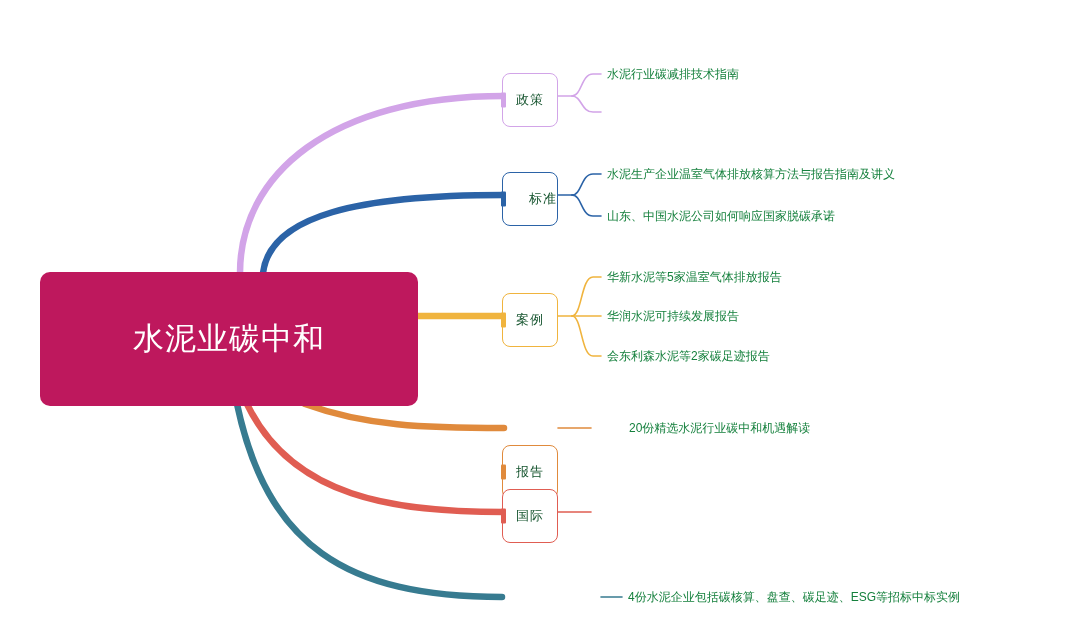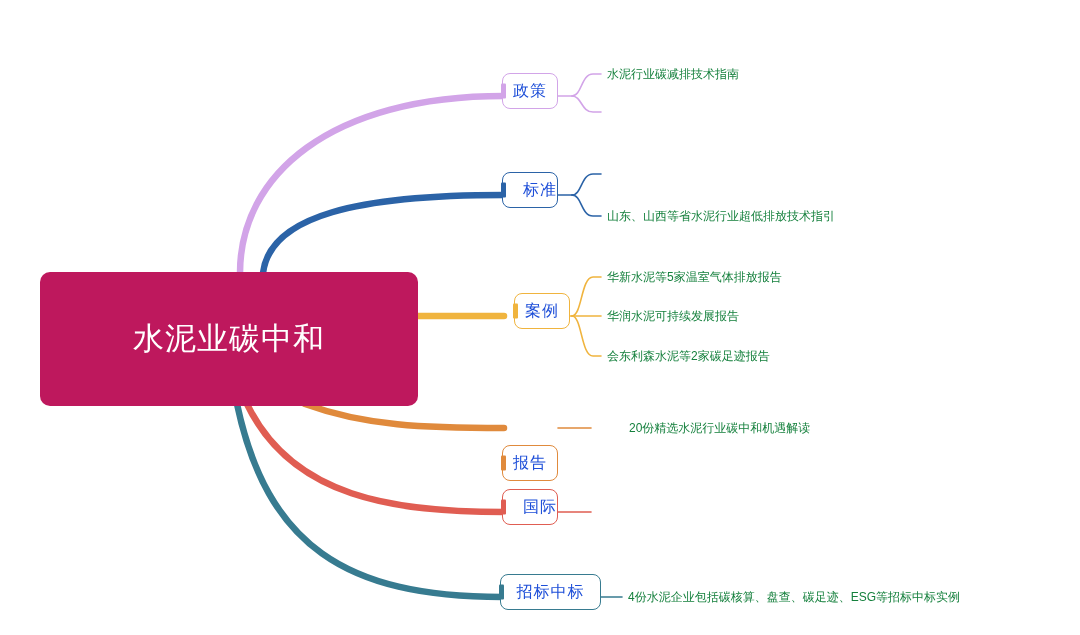--- a/index.html
+++ b/index.html
@@ -7,23 +7,23 @@
   .stage svg { position:absolute; left:0; top:0; }
   .main-curve { fill:none; stroke-width:6.5; stroke-linecap:round; }
   .sub-curve  { fill:none; stroke-width:1.6; stroke-linecap:round; }
   .central {
     position:absolute; left:40px; top:272px; width:378px; height:134px;
     border-radius:10px; display:flex; flex-direction:column; align-items:center;
     justify-content:center; color:#ffffff; font-size:31px; line-height:1.5;
     letter-spacing:1px; text-align:center;
   }
   .topic {
-    position:absolute; height:36px; background:#ffffff; border:1.5px solid #999;
+    position:absolute; height:54px; background:#ffffff; border:1.5px solid #999;
     border-radius:8px; box-sizing:border-box; display:flex; align-items:center;
-    justify-content:center; font-size:16px; color:#1d4ed8; letter-spacing:1px;
+    justify-content:center; font-size:13px; color:#14532d; letter-spacing:1px;
   }
   .stub { position:absolute; left:-2px; top:50%; transform:translateY(-50%); width:5px; height:15px; border-radius:1px; }
   .leaf {
     position:absolute; transform:translateY(-50%); font-size:12px; color:#15803d;
     white-space:nowrap;
   }
 </style>
 </head>
 <body>
 
@@ -63,41 +63,38 @@
   <div class="topic" style="left: 502px; top: 73px; width: 56px; border-color: rgb(210, 164, 232);">
     <span class="stub" style="background: rgb(210, 164, 232);"></span>
     <span>政策</span>
   </div>
 
   <div class="topic" style="left: 502px; top: 172px; width: 56px; border-color: rgb(43, 99, 167); justify-content: flex-end;">
     <span class="stub" style="background: rgb(43, 99, 167);"></span>
     <span>标准</span>
   </div>
 
-  <div class="topic" style="left: 514px; top: 293px; width: 56px; border-color: rgb(240, 180, 62); text-align: right;">
+  <div class="topic" style="left: 502px; top: 293px; width: 56px; border-color: rgb(240, 180, 62); text-align: right;">
     <span class="stub" style="background: rgb(240, 180, 62);"></span>
     <span>案例</span>
   </div>
 
   <div class="topic" style="left: 502px; top: 405px; width: 56px; border-color: rgb(224, 138, 60); margin-top: 40px;">
     <span class="stub" style="background: rgb(224, 138, 60);"></span>
     <span>报告</span>
   </div>
 
-  <div class="topic" style="left: 502px; top: 489px; width: 56px; border-color: rgb(224, 93, 82); justify-content: flex-end;">
+  <div class="topic" style="left: 502px; top: 489px; width: 56px; border-color: rgb(224, 93, 82);">
     <span class="stub" style="background: rgb(224, 93, 82);"></span>
     <span>国际</span>
   </div>
 
-  <div class="topic" style="left: 500px; top: 574px; width: 101px; border-color: rgb(55, 123, 144);">
-    <span class="stub" style="background: rgb(55, 123, 144);"></span>
-    <span>招标中标</span>
-  </div>
 
   <div class="leaf" style="left:607px; top:74px;">水泥行业碳减排技术指南</div>
-  <div class="leaf" style="left:607px; top:216px;">山东、山西等省水泥行业超低排放技术指引</div>
+  <div class="leaf" style="left:607px; top:174px;">水泥生产企业温室气体排放核算方法与报告指南及讲义</div>
+  <div class="leaf" style="left:607px; top:216px;">山东、中国水泥公司如何响应国家脱碳承诺</div>
   <div class="leaf" style="left:607px; top:277px;text-align:center;">华新水泥等5家温室气体排放报告</div>
   <div class="leaf" style="left:607px; top:316px;">华润水泥可持续发展报告</div>
   <div class="leaf" style="left:607px; top:356px;">会东利森水泥等2家碳足迹报告</div>
   <div class="leaf" style="left:597px; top:428px;margin-left:32px;">20份精选水泥行业碳中和机遇解读</div>
   <div class="leaf" style="left:628px; top:597px;">4份水泥企业包括碳核算、盘查、碳足迹、ESG等招标中标实例</div>
 
 </div>
 
 </body></html>

